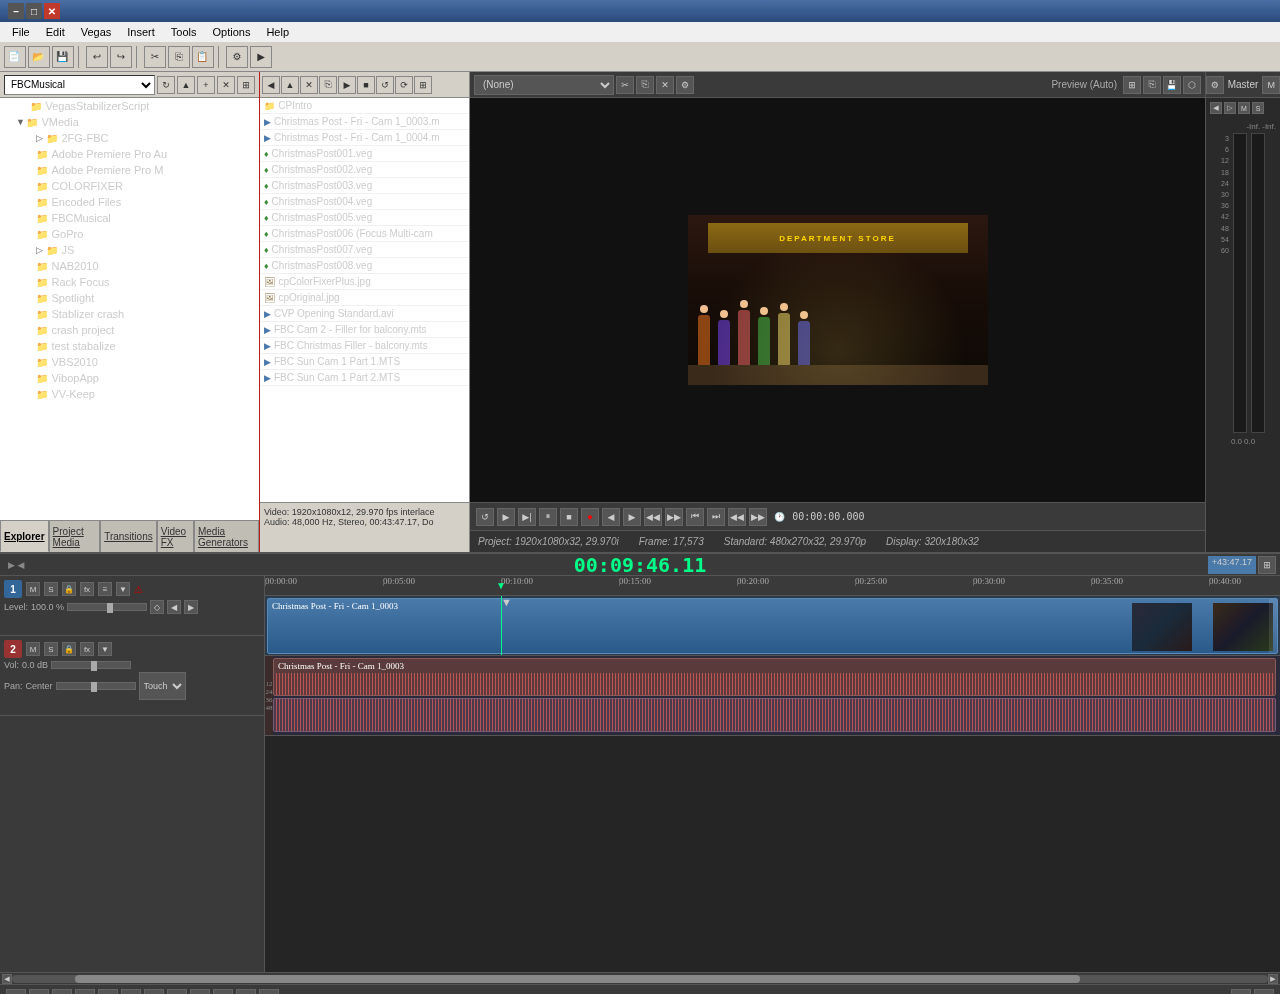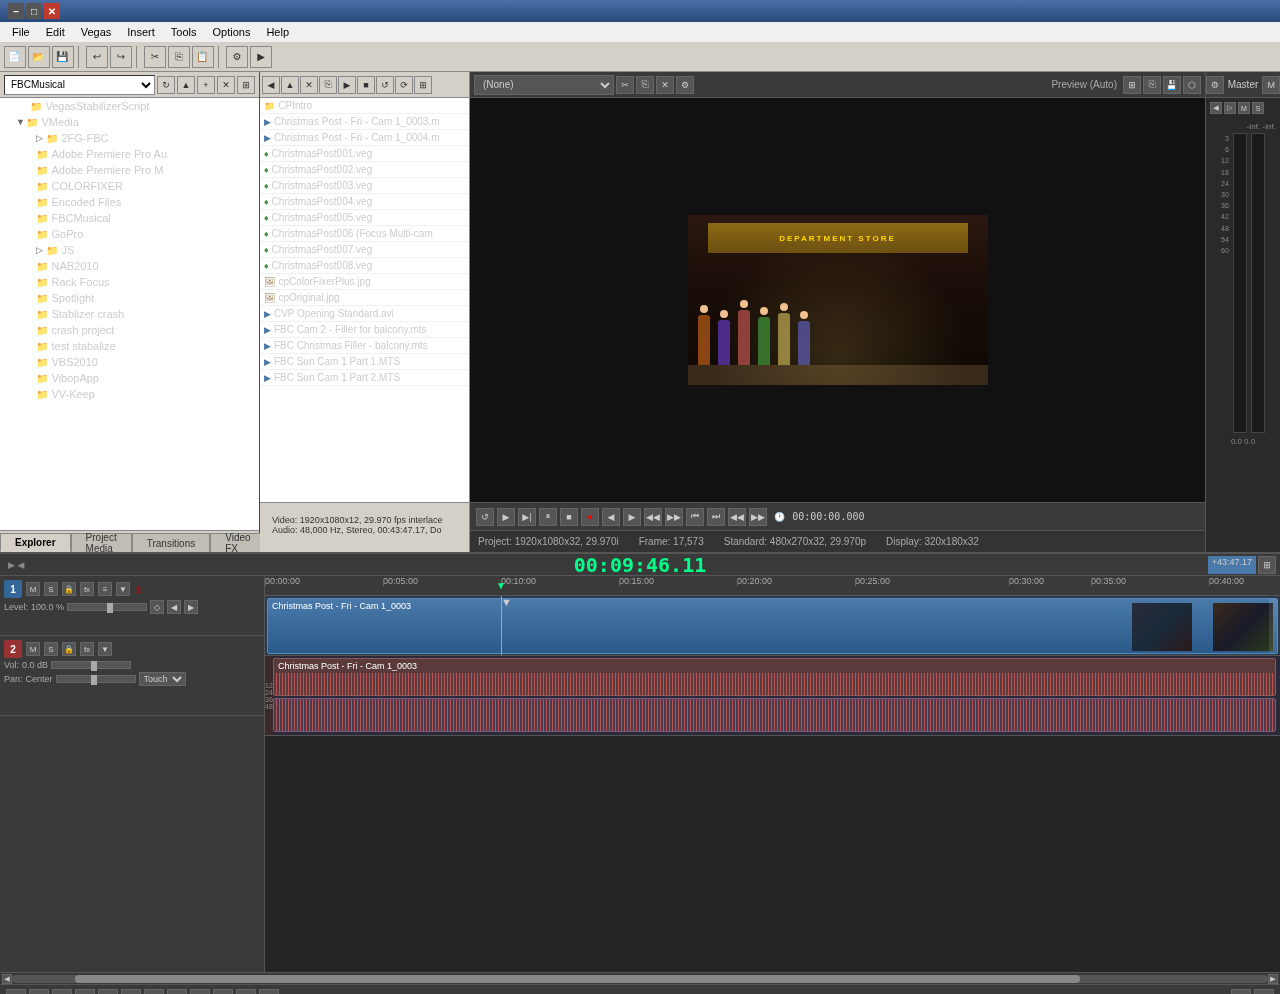--- a/index.html
+++ b/index.html
@@ -134,29 +134,29 @@
 
     
     #explorer-tabs {
       height: 22px;
       background: #d4d0c8;
       display: flex;
       align-items: flex-end;
       border-top: 1px solid #888;
     }
     .exp-tab {
-      padding: 2px 14px;
+      padding: 2px 3px;
       font-size: 10px;
       cursor: pointer;
       background: #c0bdb5;
       border: 1px solid #888;
       border-bottom: none;
       color: #333;
-      height: 19px;
-      display: flex; align-items: center;
+      height: 32px;
+      display: flex; align-items: center; text-decoration: underline;
     }
     .exp-tab.active {
       background: #d4d0c8;
       border-bottom: 1px solid #d4d0c8;
       color: #000;
       font-weight: bold;
     }
 
     
     #middle-panel {
@@ -188,21 +188,21 @@
       cursor: pointer;
       font-size: 10px;
       border-bottom: 1px solid #f0f0f0;
       white-space: nowrap;
     }
     .file-entry .ftype-icon { margin-right: 3px; font-size: 9px; }
     #file-info {
       height: 50px;
       background: #d4d0c8;
       border-top: 1px solid #888;
-      padding: 12px;
+      padding: 4px;
       font-size: 9px;
       color: #333;
     }
 
     
     #preview-panel {
       flex: 1;
       background: #2d2d2d;
       display: flex;
       flex-direction: column;
@@ -284,20 +284,21 @@
     #preview-stats {
       height: 22px;
       background: #333;
       display: flex;
       align-items: center;
       padding: 0 8px;
       font-size: 10px;
       color: #aaa;
       gap: 20px;
       border-top: 1px solid #555;
+      font-style: italic;
     }
 
     
     #right-panel {
       width: 75px;
       background: #2a2a2a;
       border-left: 1px solid #555;
       display: flex;
       flex-direction: column;
     }
@@ -422,20 +423,21 @@
       left: 50%;
     }
 
     #timeline-tracks {
       flex: 1;
       display: flex;
       flex-direction: column;
       background: #252525;
       position: relative;
       overflow: hidden;
+      font-family: Liberation Serif, serif;
     }
 
     #time-ruler {
       height: 20px;
       background: #3a3a3a;
       border-bottom: 1px solid #555;
       position: relative;
       overflow: hidden;
     }
     .ruler-mark {
@@ -1007,40 +1009,40 @@
           <div class="level-slider">
             <div class="level-slider-thumb"></div>
           </div>
         </div>
         <div class="track-level">
           <span>Pan:</span>
           <span>Center</span>
           <div class="level-slider">
             <div class="level-slider-thumb" style="left:44%;"></div>
           </div>
-          <select style="background:#555; color:#ccc; font-size:9px; height:14px; border:1px solid #666;">
+          <select style="background:#555; color:#ccc; font-size:9px; height:28px; border:1px solid #666;">
             <option>Touch</option>
             <option>Latch</option>
             <option>Write</option>
             <option>Off</option>
           </select>
         </div>
       </div>
     </div>
 
     <div id="timeline-tracks">
 
       <div id="time-ruler">
         <div class="ruler-mark" style="left:0px;">00:00:00</div>
         <div class="ruler-mark" style="left:118px;">00:05:00</div>
         <div class="ruler-mark" style="left:236px;">00:10:00</div>
         <div class="ruler-mark" style="left:354px;">00:15:00</div>
         <div class="ruler-mark" style="left:472px;">00:20:00</div>
         <div class="ruler-mark" style="left:590px;">00:25:00</div>
-        <div class="ruler-mark" style="left:744px;">00:30:00</div>
+        <div class="ruler-mark" style="left:708px;">00:30:00</div>
         <div class="ruler-mark" style="left:826px;">00:35:00</div>
         <div class="ruler-mark" style="left:944px;">00:40:00</div>
       </div>
 
       <div id="video-track">
 
         <div class="video-clip" style="left:2px; width:calc(100% - 4px);">
           <div class="clip-label">Christmas Post - Fri - Cam 1_0003</div>
 
           <div style="position:absolute; right:85px; top:4px; width:60px; height:48px; overflow:hidden; background:#1a1a1a;">

